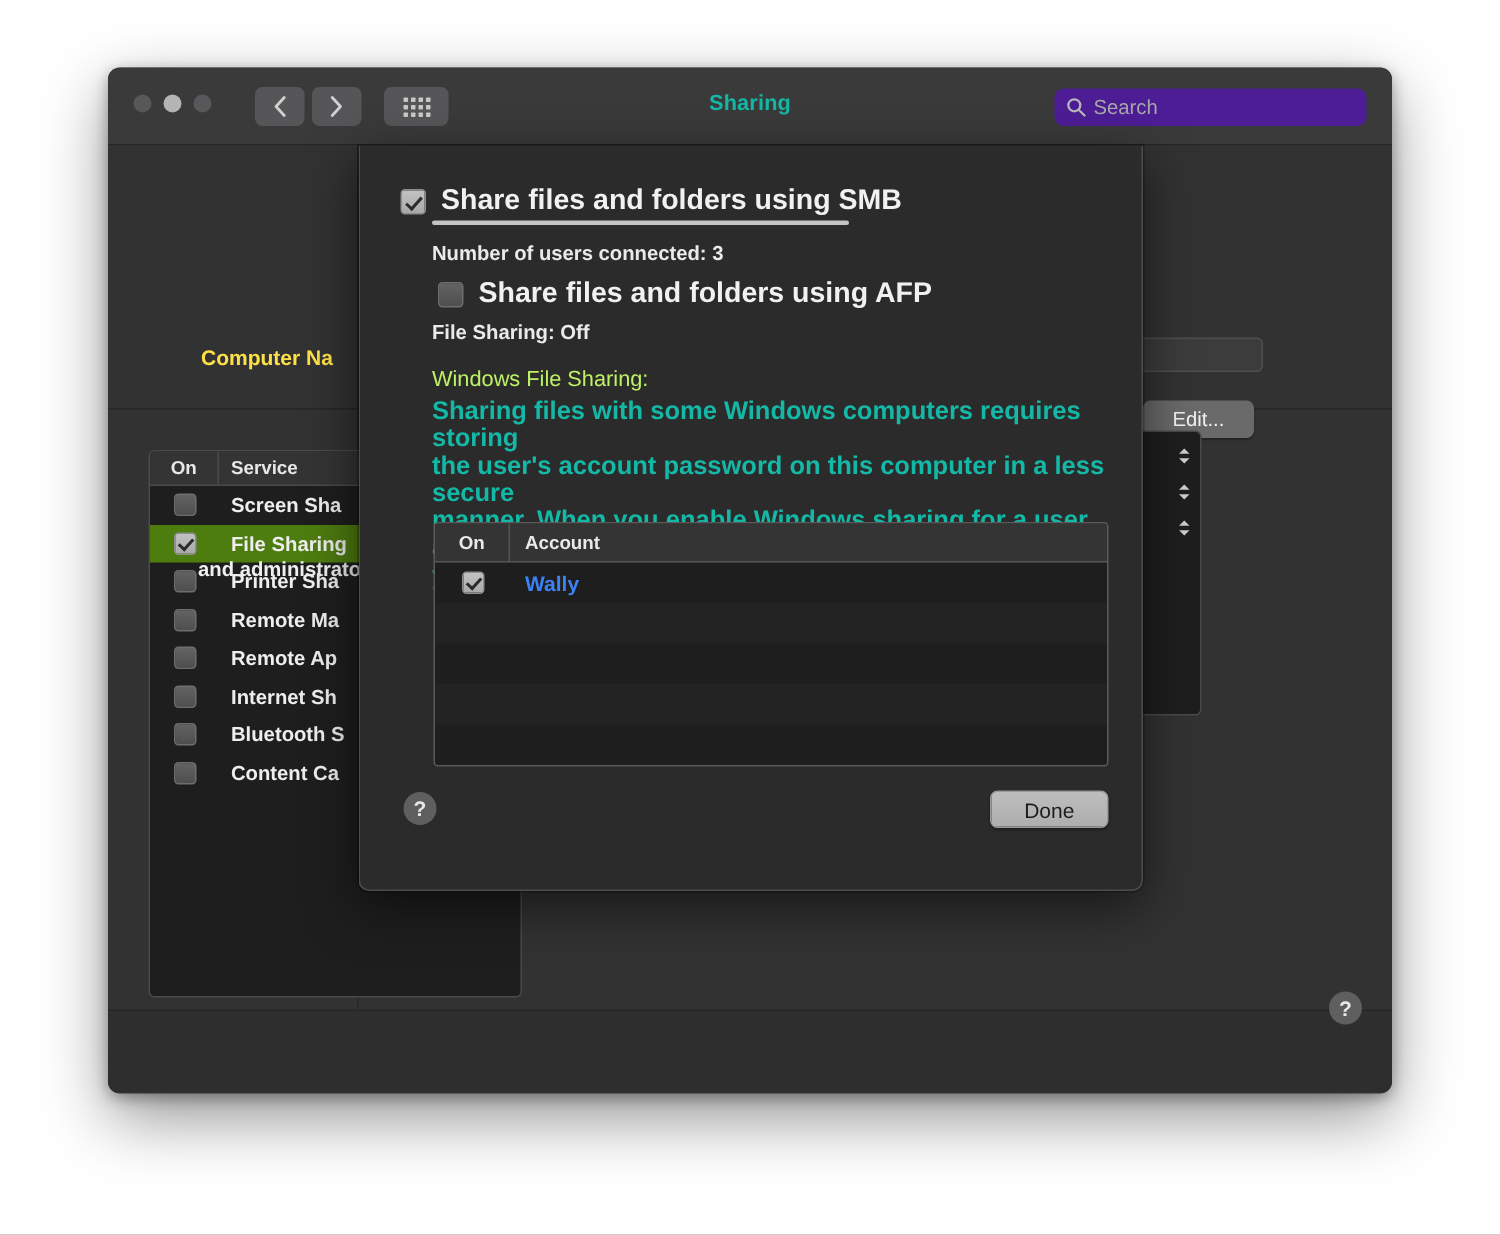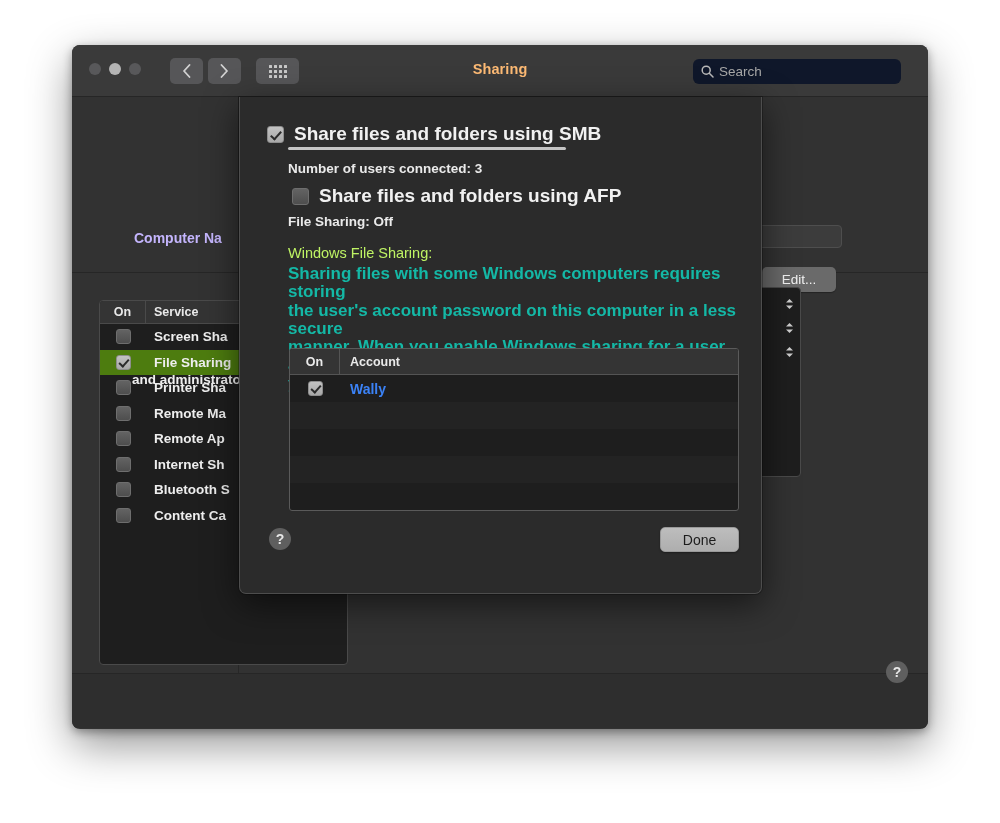--- a/index.html
+++ b/index.html
@@ -79,31 +79,31 @@
     gap: 2px;
   }
   .dotgrid i { background: #c8c8c8; border-radius: 0.5px; display:block; width:3px; height:3px;}
 
   #win-title {
     position: absolute;
     left: 0; right: 0; top: 16px;
     text-align: center;
     font-size: 14.5px;
     font-weight: bold;
-    color: #fdba74;
+    color: #14b8a6;
     letter-spacing: 0.1px;
   }
 
   #search-field {
     position: absolute;
-    right: 27px;
+    right: 17px;
     top: 14px;
     width: 208px;
     height: 25px;
-    background: #0f172a;
+    background: #4c1d95;
     border-radius: 6px;
     display: flex;
     align-items: center;
     padding: 0 8px;
   }
   #search-field .sicon { margin-right: 5px; display: flex; }
   #search-ph { font-size: 13.5px; color: #a8a8a8; }
 
   
   #content {
@@ -124,21 +124,21 @@
     position: relative;
   }
 
   
   #computer-name-label {
     position: absolute;
     left: 62px;
     top: 133px;
     font-size: 14px;
     font-weight: bold;
-    color: #c4b5fd;
+    color: #fde047;
     white-space: nowrap;
   }
   #computer-name-field {
     position: absolute;
     left: 590px;
     top: 128px;
     width: 180px;
     height: 23px;
     background: #3c3c3c;
     border: 1px solid #4e4e4e;

